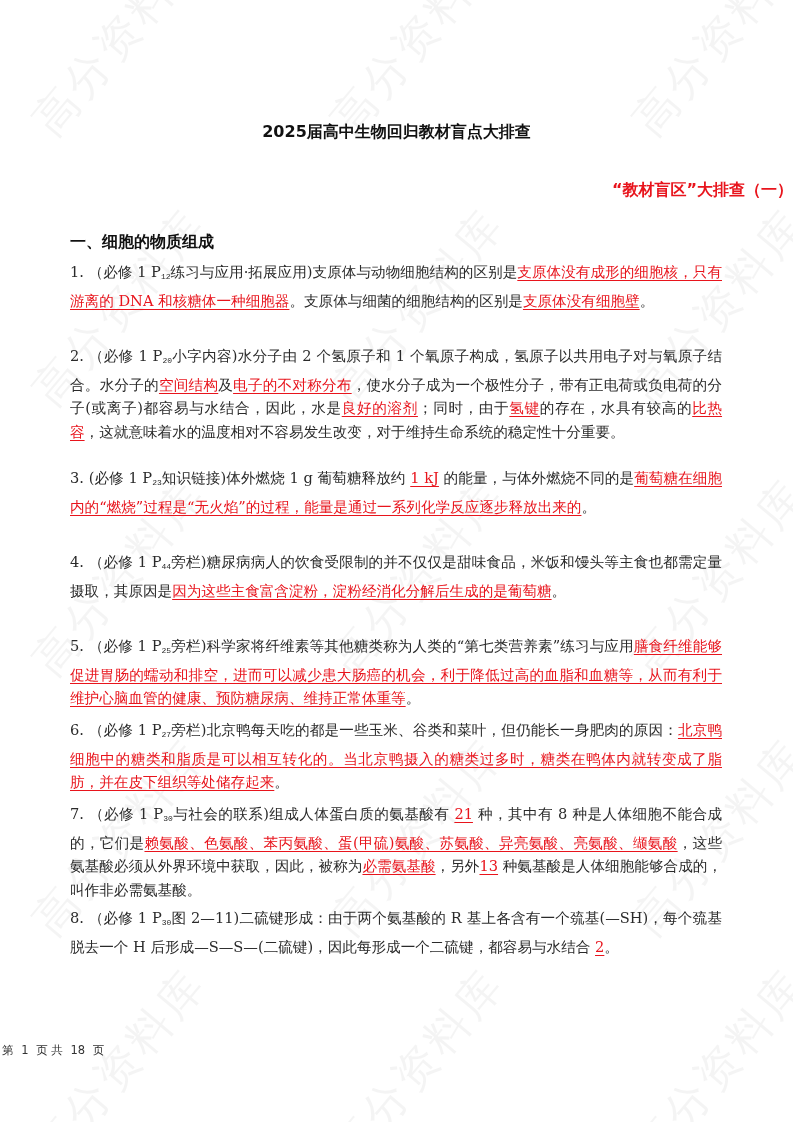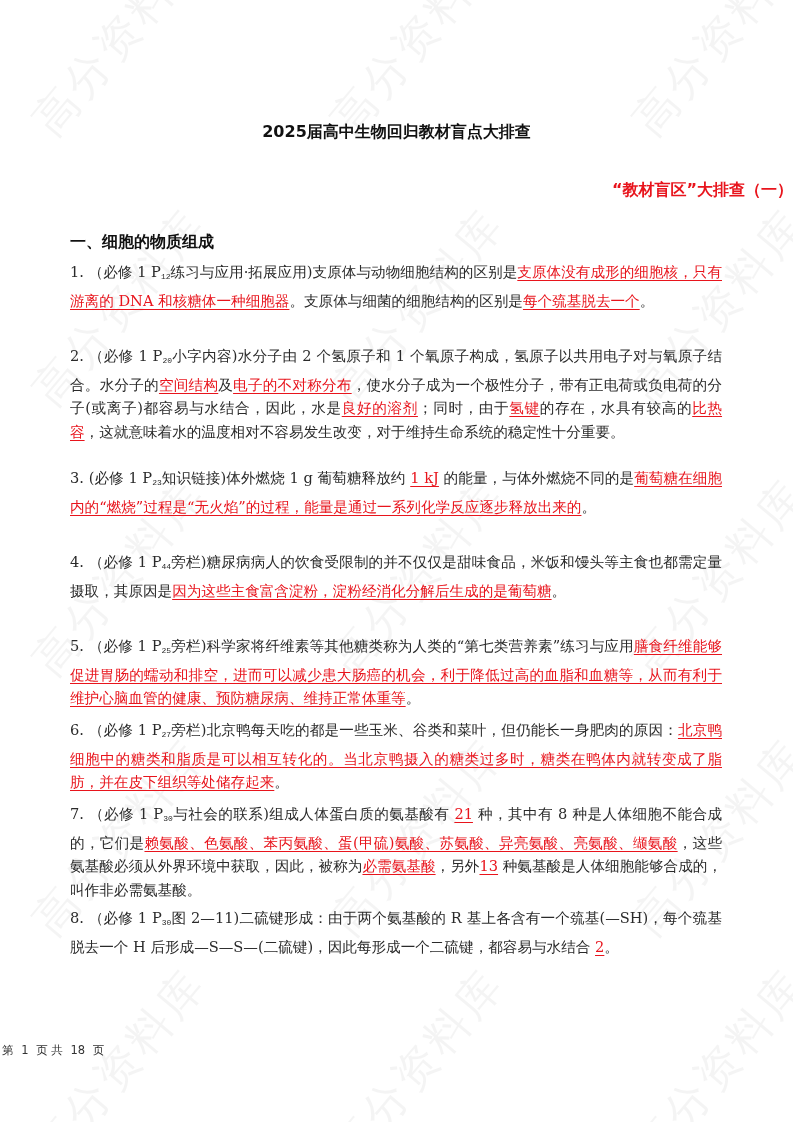--- a/index.html
+++ b/index.html
@@ -45,21 +45,21 @@
   <div class="wm" style="left:20px;top:1140px;">高分资料库</div>
   <div class="wm" style="left:318px;top:1140px;">高分资料库</div>
   <div class="wm" style="left:620px;top:1140px;">高分资料库</div>
 </div>
 
 <div class="page">
   <div class="doc-title">2025届高中生物回归教材盲点大排查</div>
   <div class="doc-subtitle">“教材盲区”大排查（一）</div>
   <div class="section-heading">一、细胞的物质组成</div>
 
-  <div class="item" style="top:260px;"><span>1. </span><span>（必修 1 P</span><span class="sub">12</span><span>练习与应用·拓展应用)</span><span>支原体与动物细胞结构的区别是</span><span class="ans">支原体没有成形的细胞核，只有游离的 DNA 和核糖体一种细胞器</span><span>。支原体与细菌的细胞结构的区别是</span><span class="ans">每个巯基脱去一个</span><span>。</span></div>
+  <div class="item" style="top:260px;"><span>1. </span><span>（必修 1 P</span><span class="sub">12</span><span>练习与应用·拓展应用)</span><span>支原体与动物细胞结构的区别是</span><span class="ans">支原体没有成形的细胞核，只有游离的 DNA 和核糖体一种细胞器</span><span>。支原体与细菌的细胞结构的区别是</span><span class="ans">支原体没有细胞壁</span><span>。</span></div>
   <div class="item" style="top:344px;"><span>2. </span><span>（必修 1 P</span><span class="sub">20</span><span>小字内容)</span><span>水分子由 2 个氢原子和 1 个氧原子构成，氢原子以共用电子对与氧原子结合。水分子的</span><span class="ans">空间结构</span><span>及</span><span class="ans">电子的不对称分布</span><span>，使水分子成为一个极性分子，带有正电荷或负电荷的分子(或离子)都容易与水结合，因此，水是</span><span class="ans">良好的溶剂</span><span>；同时，由于</span><span class="ans">氢键</span><span>的存在，水具有较高的</span><span class="ans">比热容</span><span>，这就意味着水的温度相对不容易发生改变，对于维持生命系统的稳定性十分重要。</span></div>
   <div class="item" style="top:466px;"><span>3. </span><span>(必修 1 P</span><span class="sub">23</span><span>知识链接)</span><span>体外燃烧 1 g 葡萄糖释放约 </span><span class="ans">1 kJ</span><span> 的能量，与体外燃烧不同的是</span><span class="ans">葡萄糖在细胞内的“燃烧”过程是“无火焰”的过程，能量是通过一系列化学反应逐步释放出来的</span><span>。</span></div>
   <div class="item" style="top:550px;"><span>4. </span><span>（必修 1 P</span><span class="sub">44</span><span>旁栏)</span><span>糖尿病病人的饮食受限制的并不仅仅是甜味食品，米饭和馒头等主食也都需定量摄取，其原因是</span><span class="ans">因为这些主食富含淀粉，淀粉经消化分解后生成的是葡萄糖</span><span>。</span></div>
   <div class="item" style="top:634px;"><span>5. </span><span>（必修 1 P</span><span class="sub">25</span><span>旁栏)</span><span>科学家将纤维素等其他糖类称为人类的“第七类营养素”练习与应用</span><span class="ans">膳食纤维能够促进胃肠的蠕动和排空，进而可以减少患大肠癌的机会，利于降低过高的血脂和血糖等，从而有利于维护心脑血管的健康、预防糖尿病、维持正常体重等</span><span>。</span></div>
   <div class="item" style="top:718px;"><span>6. </span><span>（必修 1 P</span><span class="sub">27</span><span>旁栏)</span><span>北京鸭每天吃的都是一些玉米、谷类和菜叶，但仍能长一身肥肉的原因：</span><span class="ans">北京鸭细胞中的糖类和脂质是可以相互转化的。当北京鸭摄入的糖类过多时，糖类在鸭体内就转变成了脂肪，并在皮下组织等处储存起来</span><span>。</span></div>
   <div class="item" style="top:802px;"><span>7. </span><span>（必修 1 P</span><span class="sub">30</span><span>与社会的联系)</span><span>组成人体蛋白质的氨基酸有 </span><span class="ans">21</span><span> 种，其中有 8 种是人体细胞不能合成的，它们是</span><span class="ans">赖氨酸、色氨酸、苯丙氨酸、蛋(甲硫)氨酸、苏氨酸、异亮氨酸、亮氨酸、缬氨酸</span><span>，这些氨基酸必须从外界环境中获取，因此，被称为</span><span class="ans">必需氨基酸</span><span>，另外</span><span class="ans">13</span><span> 种氨基酸是人体细胞能够合成的，叫作非必需氨基酸。</span></div>
   <div class="item" style="top:906px;"><span>8. </span><span>（必修 1 P</span><span class="sub">30</span><span>图 2—11)</span><span>二硫键形成：由于两个氨基酸的 R 基上各含有一个巯基(—SH)，每个巯基脱去一个 H 后形成—S—S—(二硫键)，因此每形成一个二硫键，都容易与水结合 </span><span class="ans">2</span><span>。</span></div>
 
   <div class="footer">
     <span>第</span>

